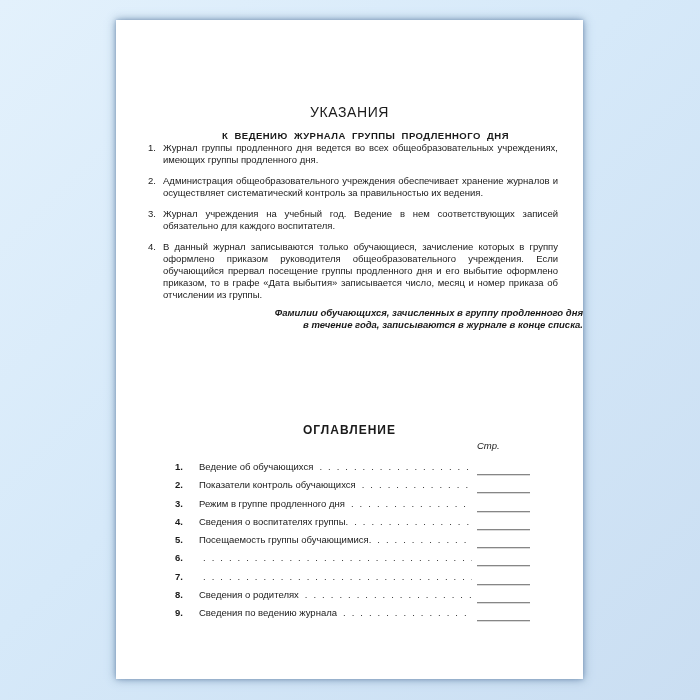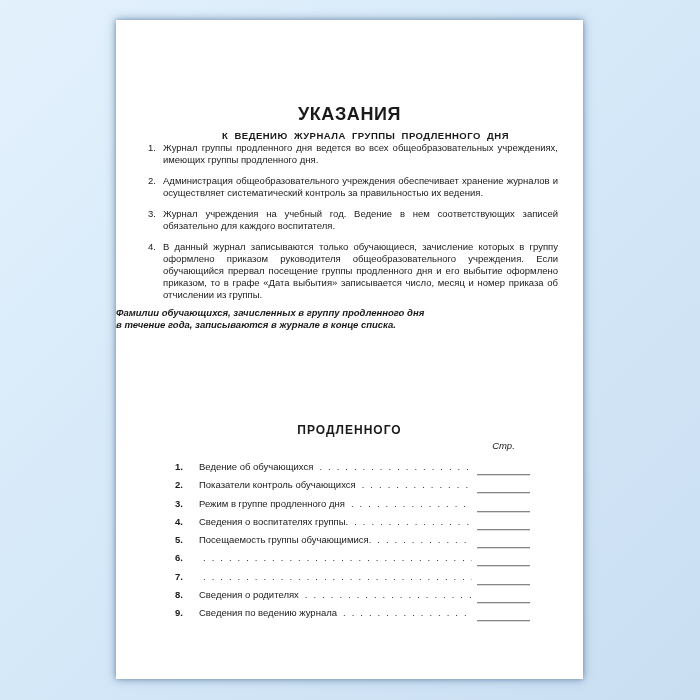--- a/index.html
+++ b/index.html
@@ -9,44 +9,44 @@
     font-family:"Liberation Sans","DejaVu Sans",sans-serif;
     color:#1a1a1a;
   }
   .page{
     position:absolute;left:116px;top:20px;width:467px;height:659px;
     background:#ffffff;
     box-shadow:0 0 9px rgba(100,132,168,0.85),0 0 3px rgba(100,132,168,0.5);
   }
   .title{
     position:absolute;top:84px;left:0;width:100%;text-align:center;
-    font-size:18px;font-weight:bold;letter-spacing:0.6px;
+    font-size:14px;font-weight:normal;letter-spacing:0.6px;
   }
   .subtitle{
     position:absolute;top:110px;left:16px;width:100%;text-align:center;
     font-size:9.5px;font-weight:bold;letter-spacing:0.5px;word-spacing:3px;
   }
   .paras{
     position:absolute;top:122px;left:32px;right:25px;
     font-size:9.5px;line-height:12px;
   }
   .para{display:flex;margin-bottom:9px;}
   .para .pnum{flex:none;width:15px;}
   .para .ptext{flex:1;text-align:justify;}
   .note{
-    position:absolute;top:287px;left:0;width:100%;text-align:left;
+    position:absolute;top:287px;left:0;width:100%;text-align:right;
     font-size:9.5px;font-weight:bold;font-style:italic;line-height:11.5px;
     white-space:pre-line;
   }
   .toc-heading{
     position:absolute;top:403px;left:0;width:100%;text-align:center;
     font-size:12px;font-weight:bold;letter-spacing:1px;
   }
   .str-label{
-    position:absolute;top:420px;right:53px;width:53px;text-align:center;
+    position:absolute;top:420px;right:53px;width:53px;text-align:left;
     font-size:9.5px;font-style:italic;
   }
   .toc{
     position:absolute;top:441px;left:59px;right:53px;
     font-size:9.5px;line-height:12px;
   }
   .trow{
     position:relative;display:flex;align-items:baseline;height:18.3px;
   }
   .trow .tn{flex:none;width:24px;font-weight:bold;}
@@ -84,21 +84,21 @@
       </div>
       <div class="para">
         <span class="pnum">4.</span>
         <span class="ptext">В данный журнал записываются только обучающиеся, зачисление которых в группу оформлено приказом руководителя общеобразовательного учреждения. Если обучающийся прервал посещение группы продленного дня и его выбытие оформлено приказом, то в графе «Дата выбытия» записывается число,  месяц и номер приказа об отчислении из группы.</span>
       </div>
     </div>
 
     <div class="note">Фамилии обучающихся, зачисленных в группу продленного дня
 в течение года, записываются в журнале в конце списка.</div>
 
-    <div class="toc-heading">ПРОДЛЕННОГО</div>
+    <div class="toc-heading">ОГЛАВЛЕНИЕ</div>
     <div class="str-label">Стр.</div>
 
     <div class="toc">
       <div class="trow">
         <span class="tn">1.</span>
         <span class="tl">Ведение об обучающихся</span>
         <span class="td">................................................</span>
         <span class="tline"></span>
       </div>
       <div class="trow">

